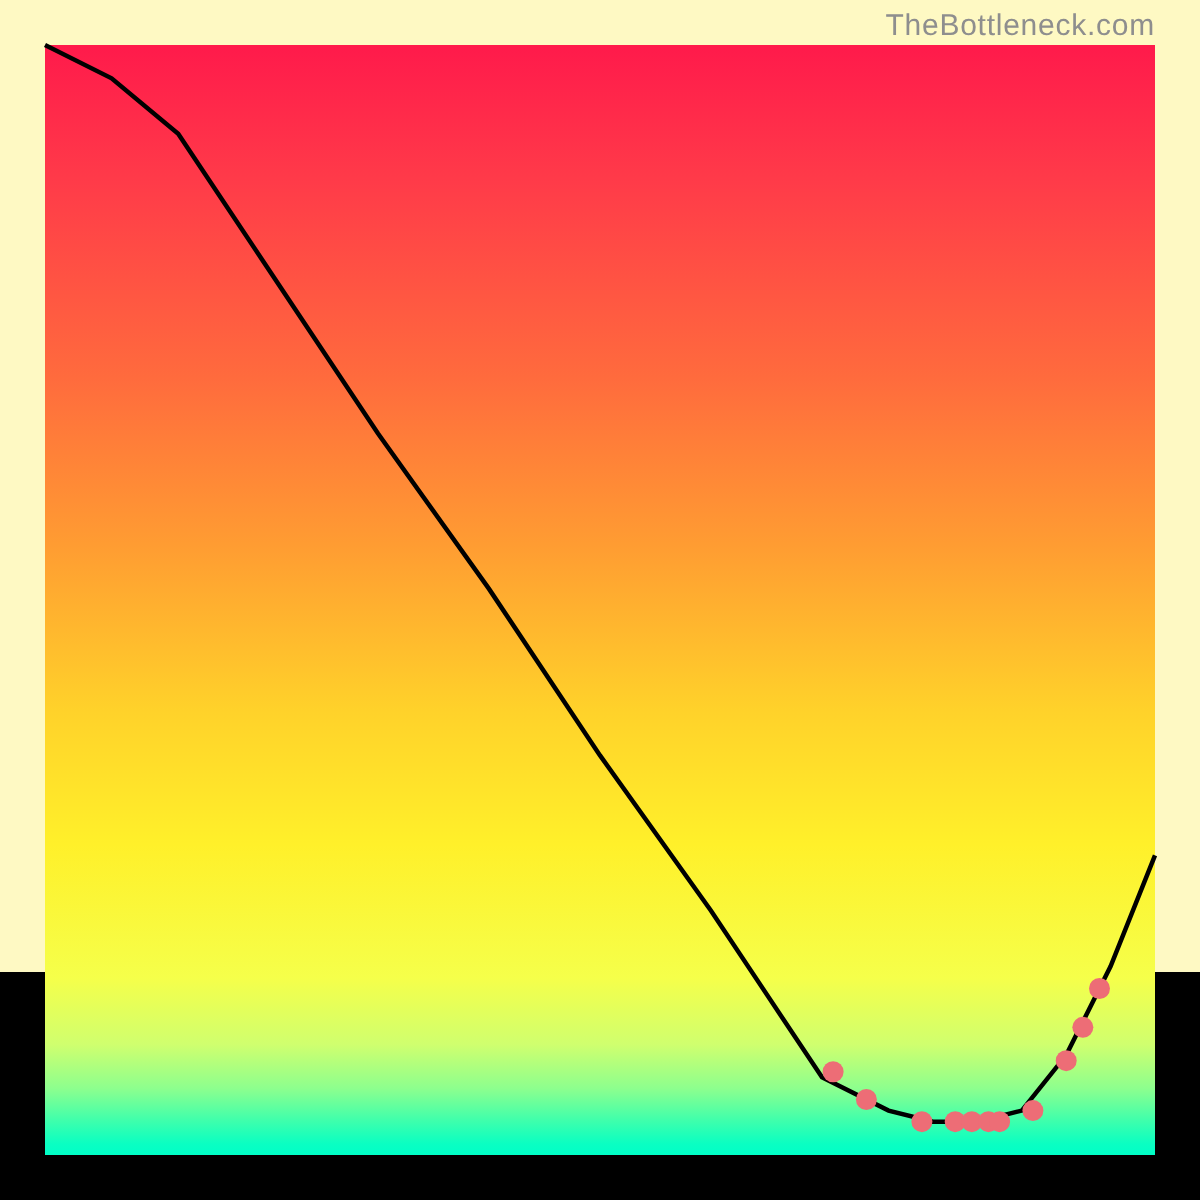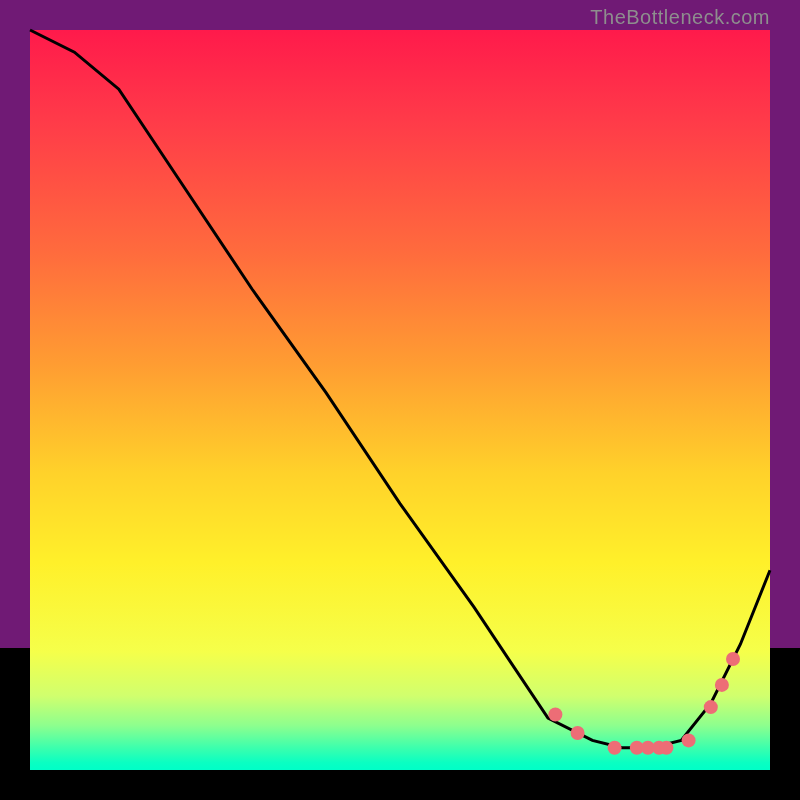--- a/index.html
+++ b/index.html
@@ -7,21 +7,21 @@
     padding: 0;
     background: #000;
     width: 800px;
     height: 800px;
     overflow: hidden;
   }
   .chart-frame {
     position: relative;
     width: 800px;
     height: 648px;
-    background: #701a75;
+    background: #fef9c3;
   }
   .plot-area {
     position: absolute;
     left: 30px;
     top: 30px;
     width: 740px;
     height: 740px;
     
     background: linear-gradient(
       to bottom,

